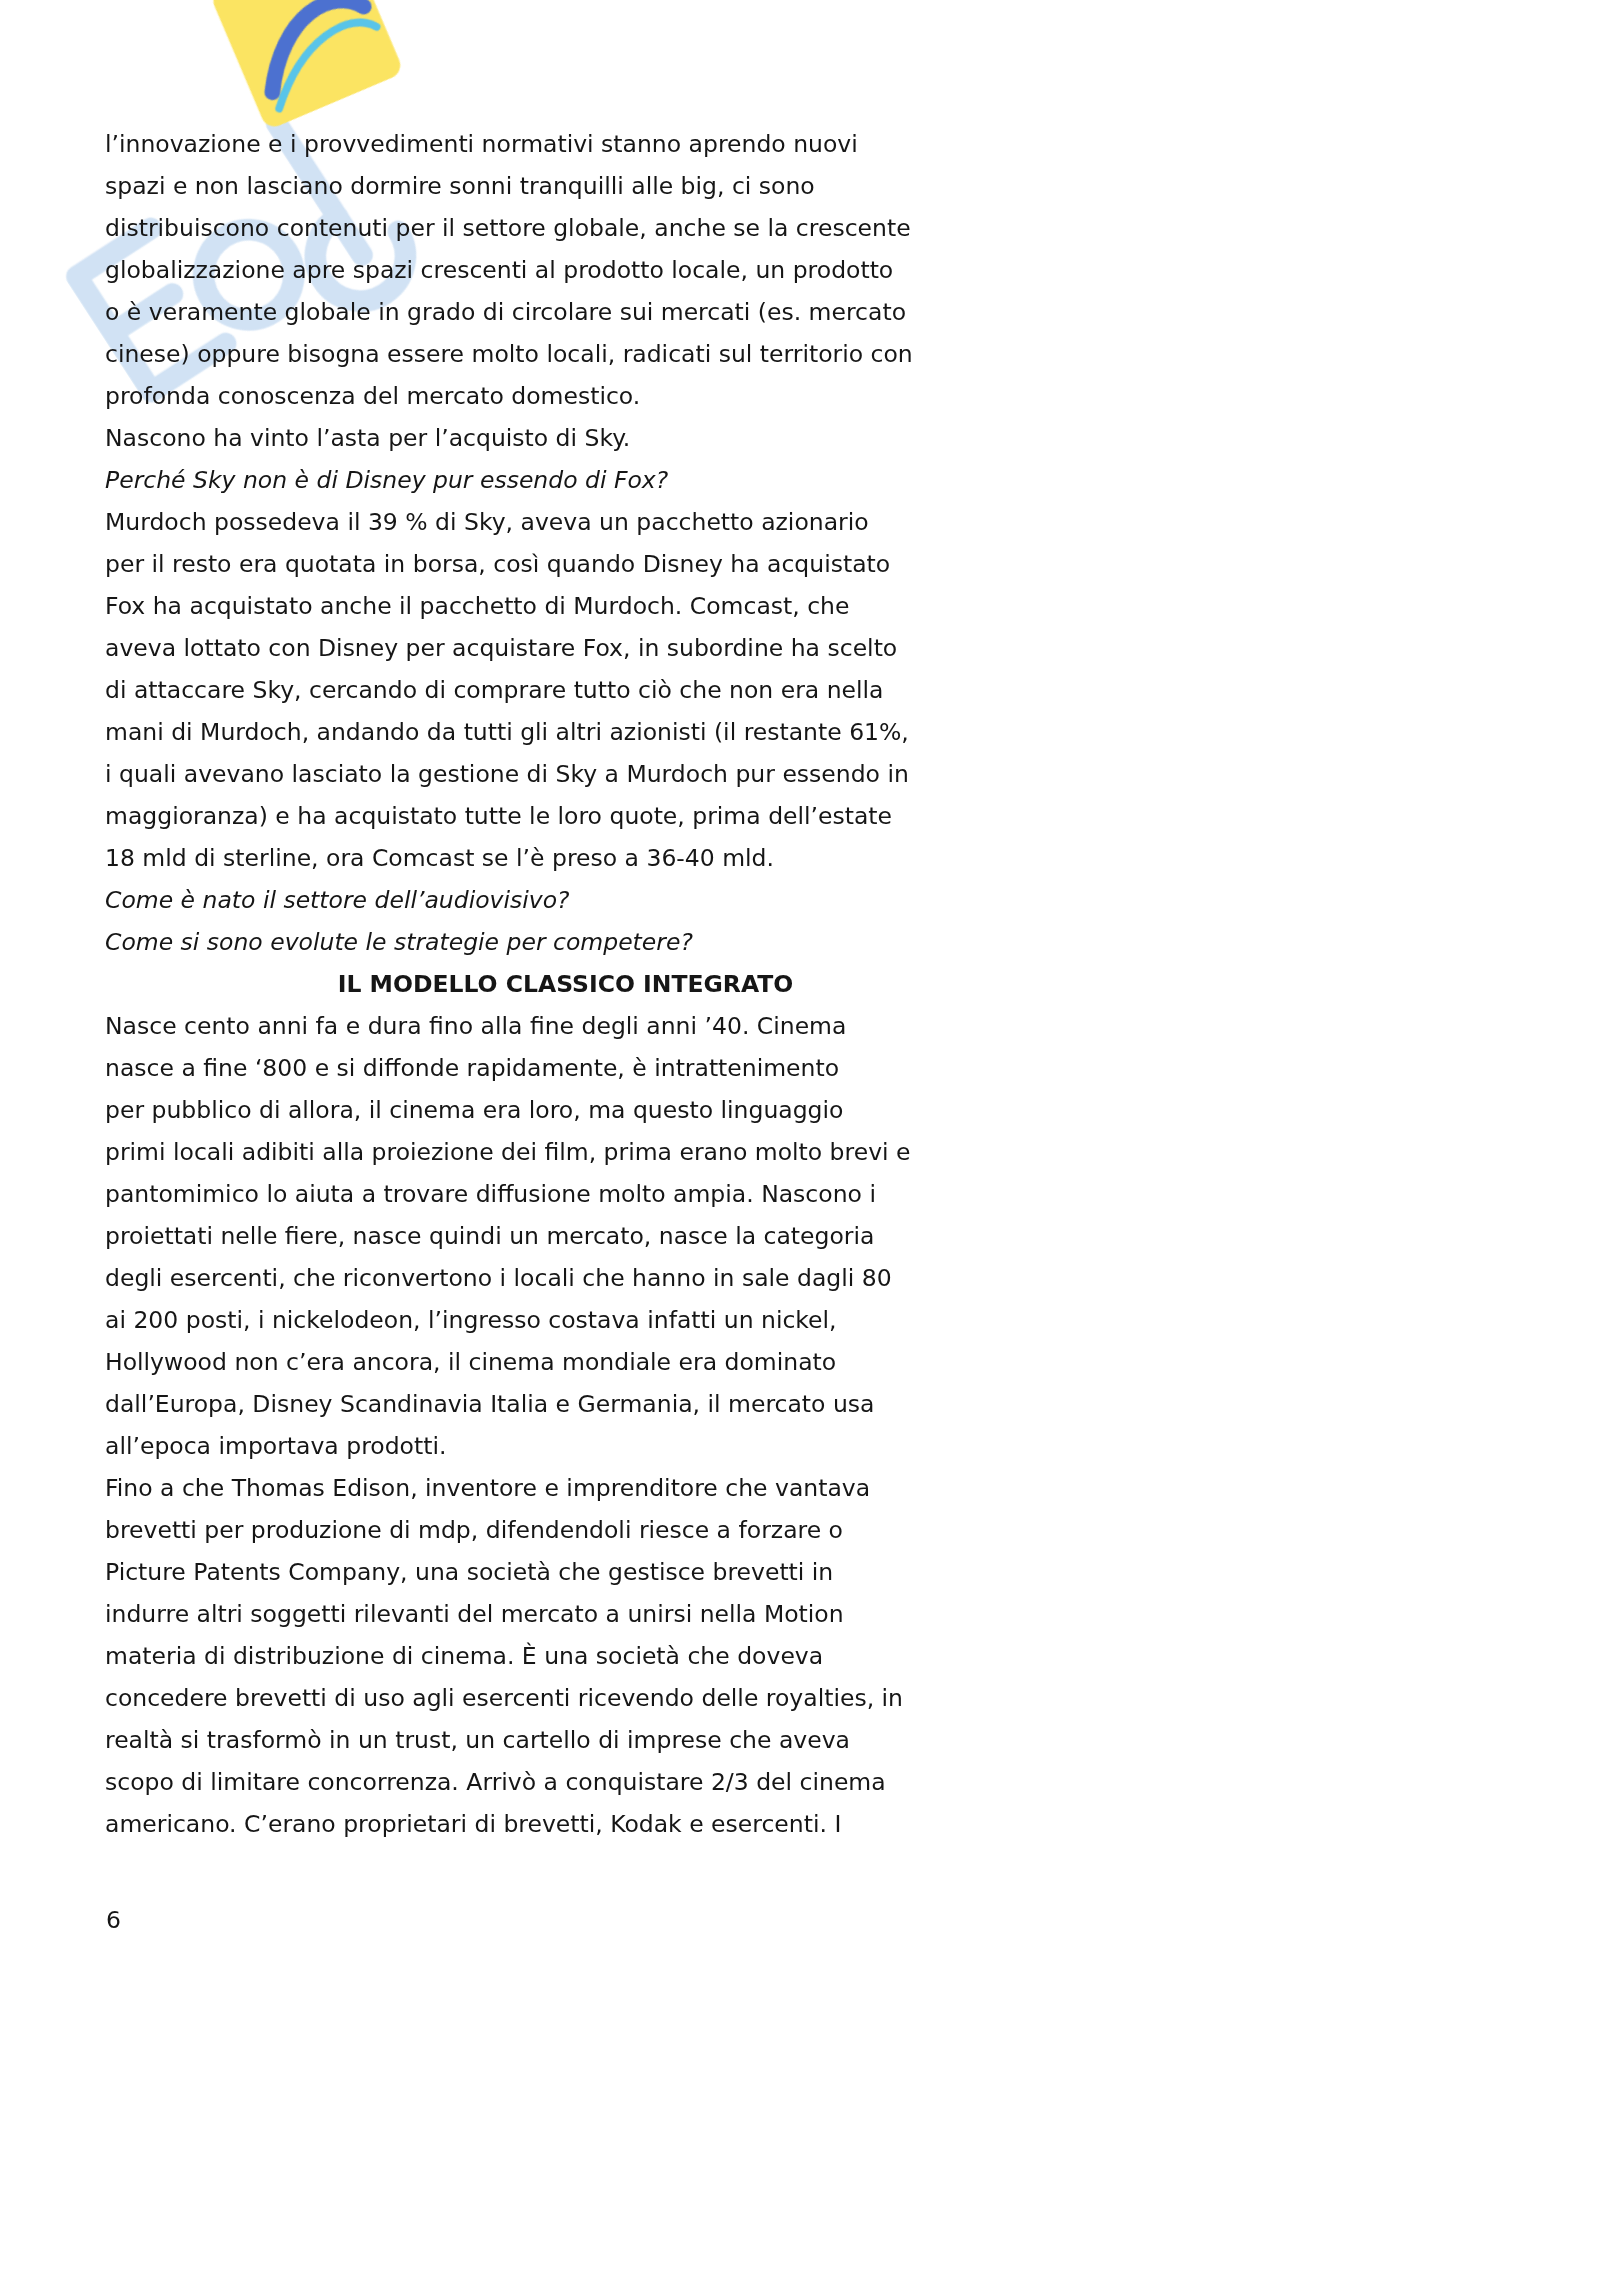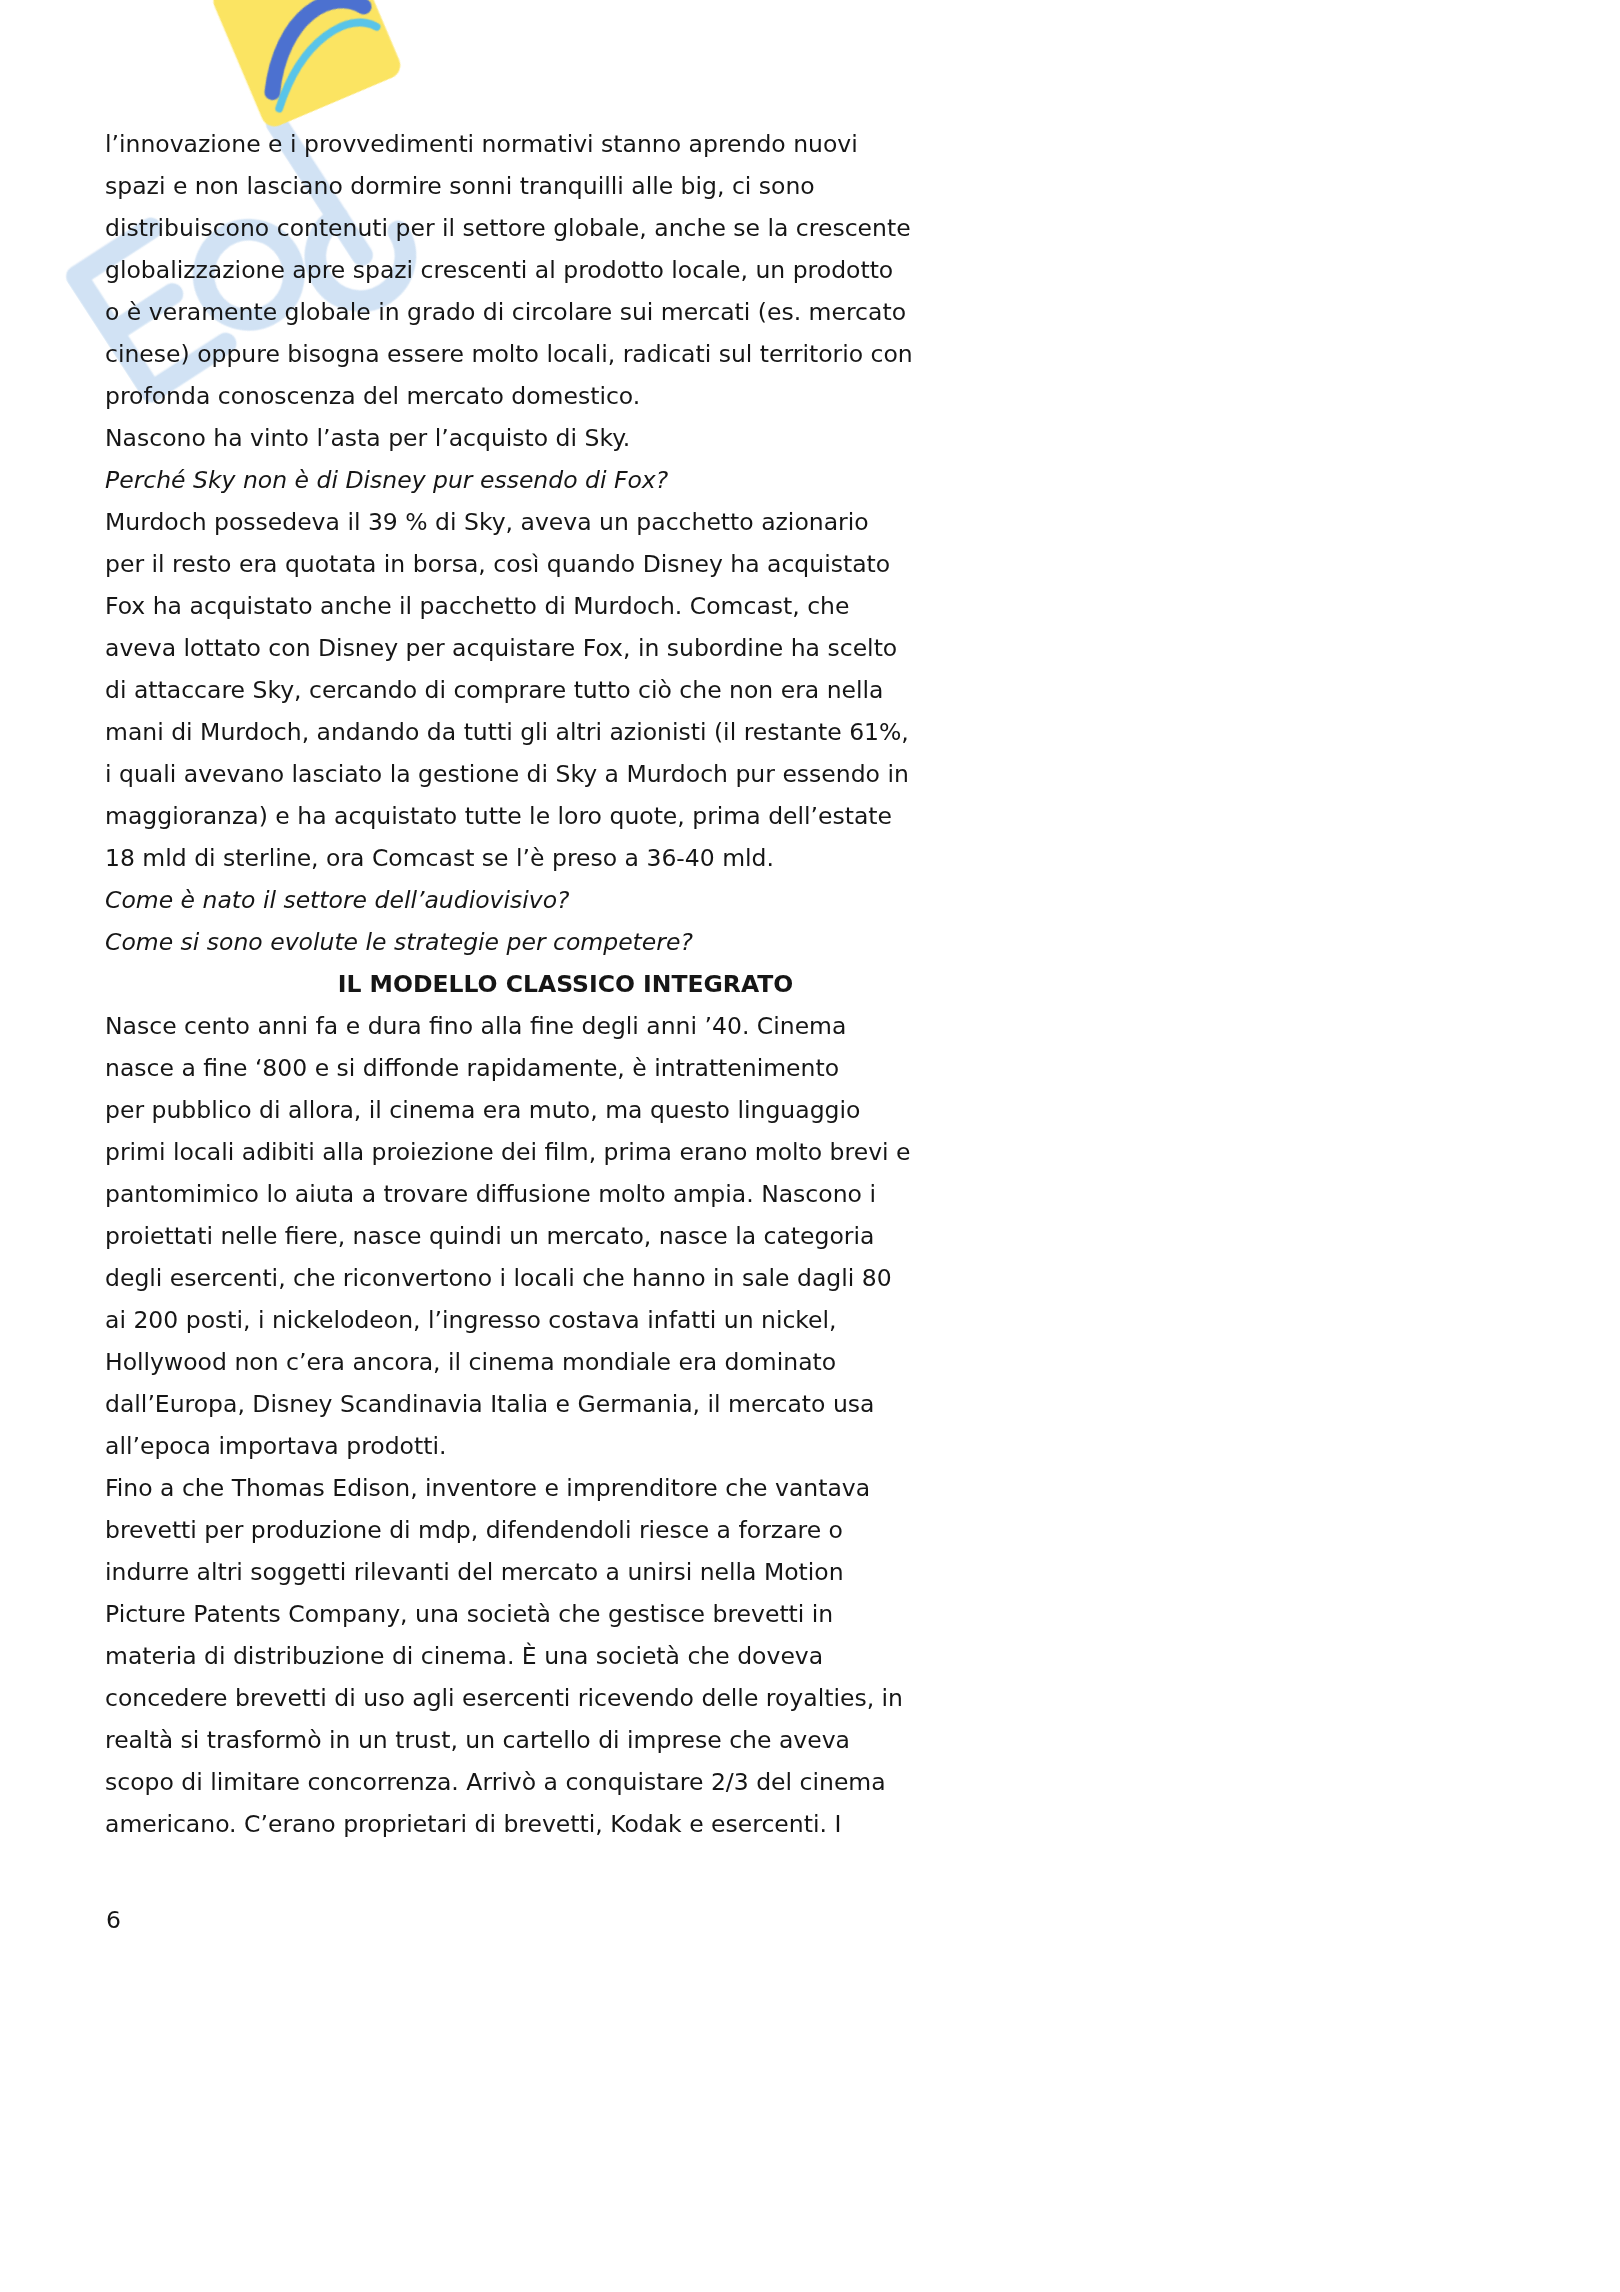--- a/index.html
+++ b/index.html
@@ -104,35 +104,35 @@
       </div>
       <div class="block question">
         <div class="line">Come si sono evolute le strategie per competere?</div>
       </div>
       <div class="block heading">
         <div class="line">IL MODELLO CLASSICO INTEGRATO</div>
       </div>
       <div class="block paragraph">
         <div class="line">Nasce cento anni fa e dura fino alla fine degli anni ’40. Cinema</div>
         <div class="line">nasce a fine ‘800 e si diffonde rapidamente, è intrattenimento</div>
-        <div class="line">per pubblico di allora, il cinema era muto, ma questo linguaggio</div>
+        <div class="line">per pubblico di allora, il cinema era loro, ma questo linguaggio</div>
         <div class="line">primi locali adibiti alla proiezione dei film, prima erano molto brevi e</div>
         <div class="line">pantomimico lo aiuta a trovare diffusione molto ampia. Nascono i</div>
         <div class="line">proiettati nelle fiere, nasce quindi un mercato, nasce la categoria</div>
         <div class="line">degli esercenti, che riconvertono i locali che hanno in sale dagli 80</div>
         <div class="line">ai 200 posti, i nickelodeon, l’ingresso costava infatti un nickel,</div>
         <div class="line">Hollywood non c’era ancora, il cinema mondiale era dominato</div>
         <div class="line">dall’Europa, Disney Scandinavia Italia e Germania, il mercato usa</div>
         <div class="line">all’epoca importava prodotti.</div>
       </div>
       <div class="block paragraph">
         <div class="line">Fino a che Thomas Edison, inventore e imprenditore che vantava</div>
         <div class="line">brevetti per produzione di mdp, difendendoli riesce a forzare o</div>
+        <div class="line">Picture Patents Company, una società che gestisce brevetti in</div>
         <div class="line">indurre altri soggetti rilevanti del mercato a unirsi nella Motion</div>
-        <div class="line">Picture Patents Company, una società che gestisce brevetti in</div>
         <div class="line">materia di distribuzione di cinema. È una società che doveva</div>
         <div class="line">concedere brevetti di uso agli esercenti ricevendo delle royalties, in</div>
         <div class="line">realtà si trasformò in un trust, un cartello di imprese che aveva</div>
         <div class="line">scopo di limitare concorrenza. Arrivò a conquistare 2/3 del cinema</div>
         <div class="line">americano. C’erano proprietari di brevetti, Kodak e esercenti. I</div>
       </div>
     </div>
 
   <div class="page-number">6</div>
 

